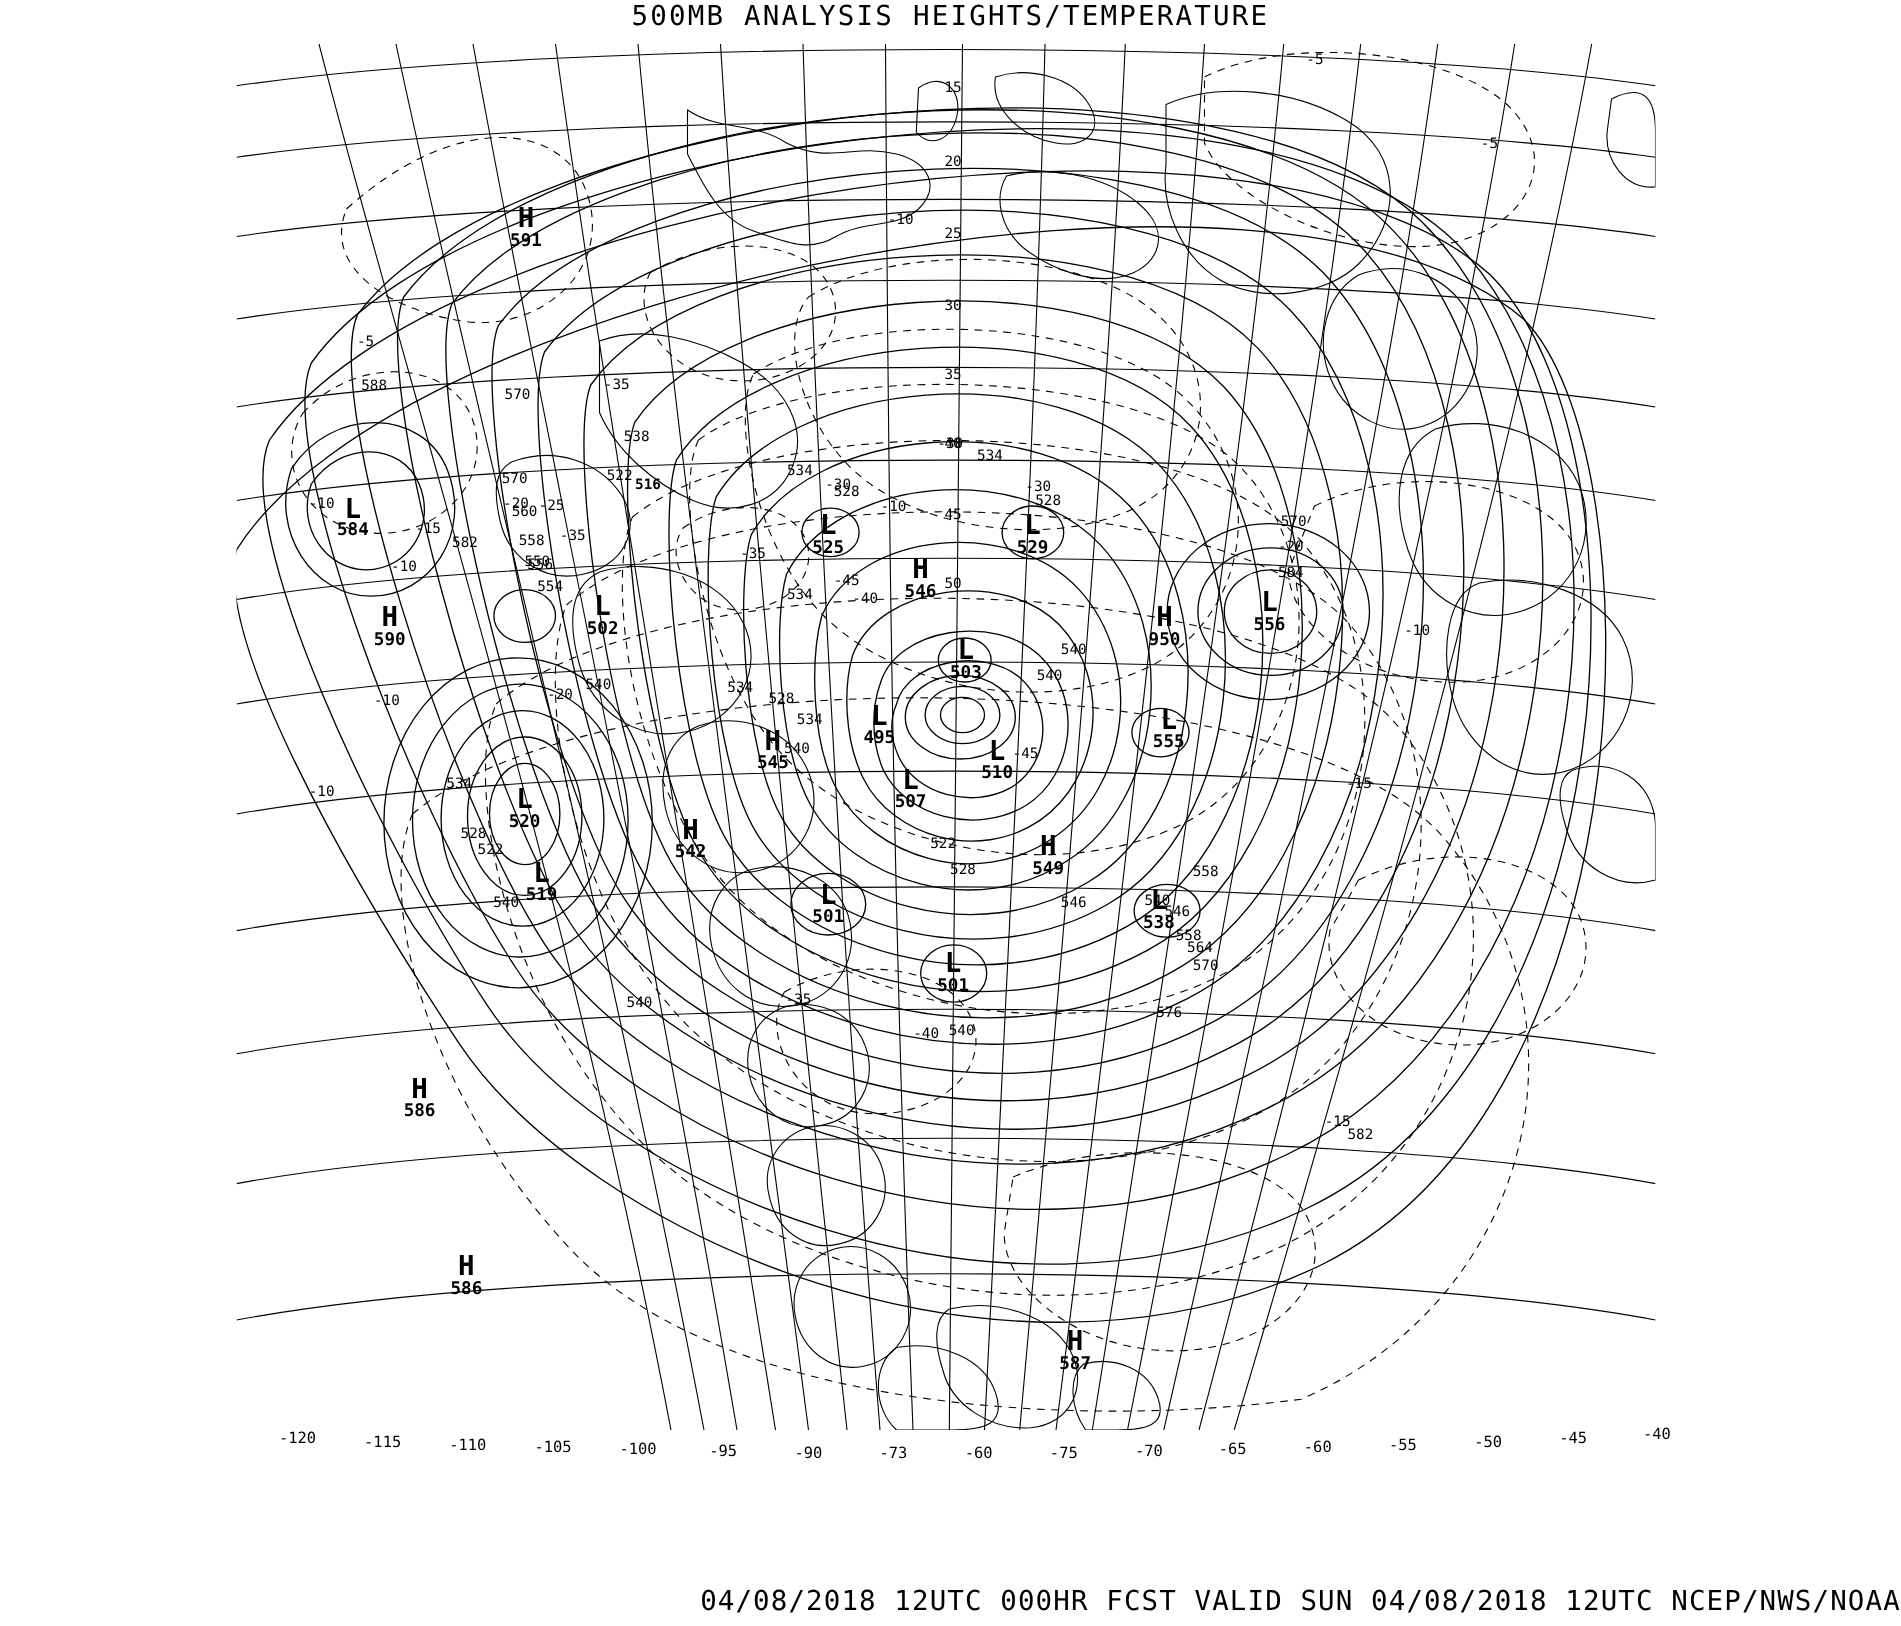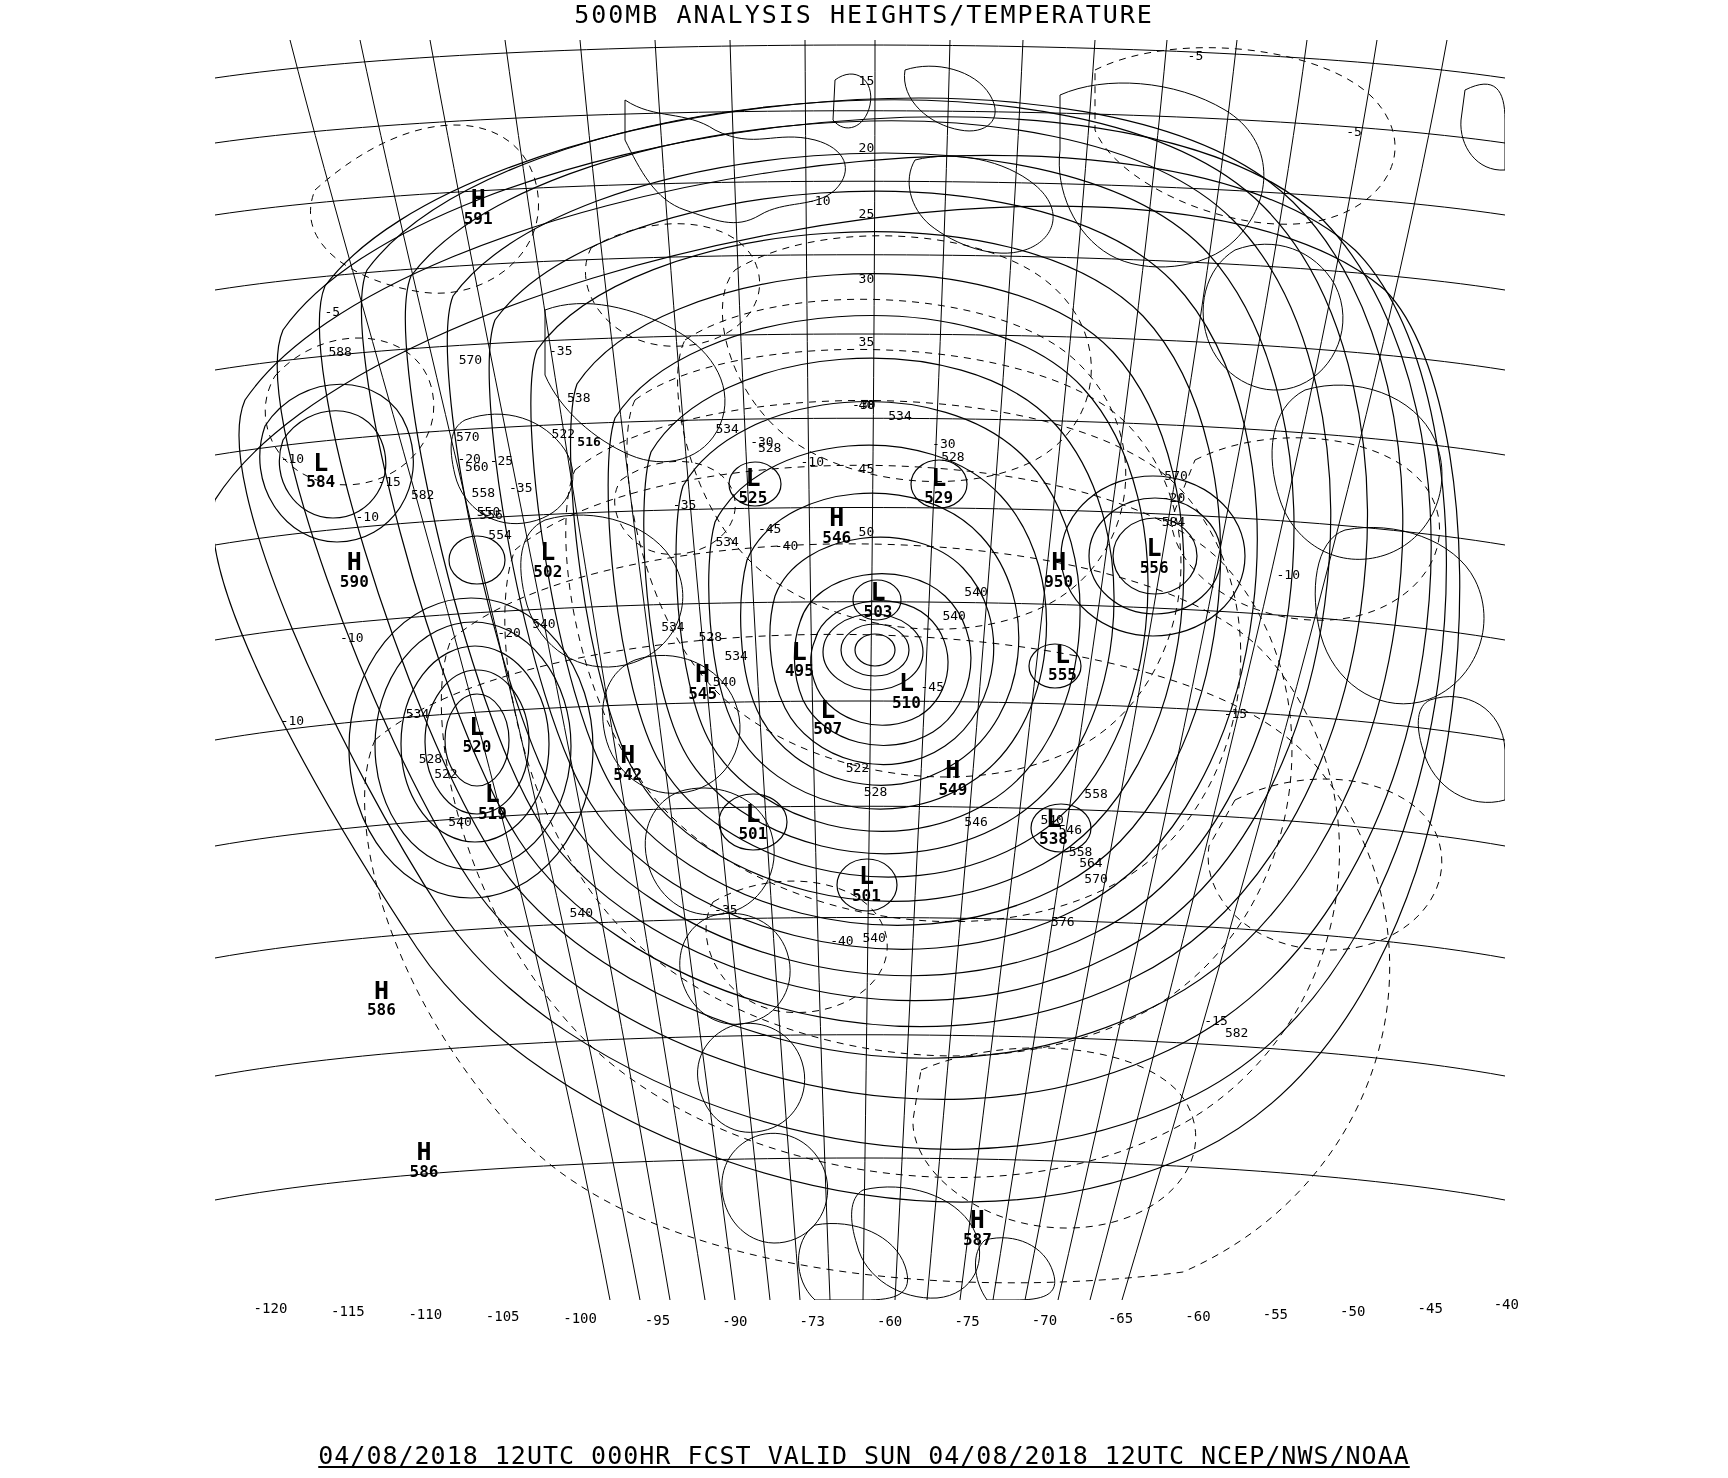--- a/index.html
+++ b/index.html
@@ -30,25 +30,24 @@
     font-size: 25px;
     letter-spacing: 2px;
     font-weight: normal;
     font-family: "DejaVu Sans Mono", monospace;
   }
   .footer-bar {
     position: absolute;
     bottom: 8px;
     left: 0;
     width: 1728px;
-    text-align: center;
+    text-align: right;
     font-size: 25px;
     letter-spacing: 1px;
     font-family: "DejaVu Sans Mono", monospace;
-    text-decoration: underline;
   }
   .plot-area {
     position: absolute;
     left: 215px;
     top: 40px;
     width: 1290px;
     height: 1260px;
   }
   svg.map-svg {
     position: absolute;

